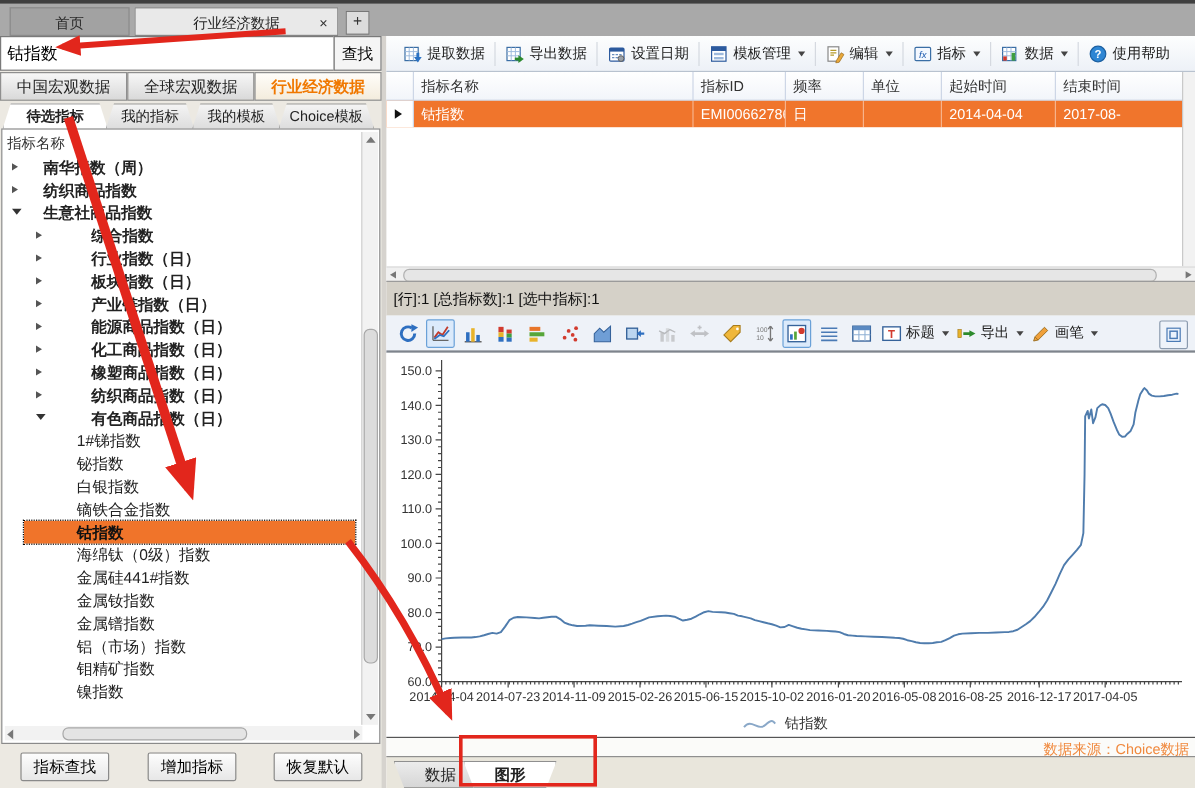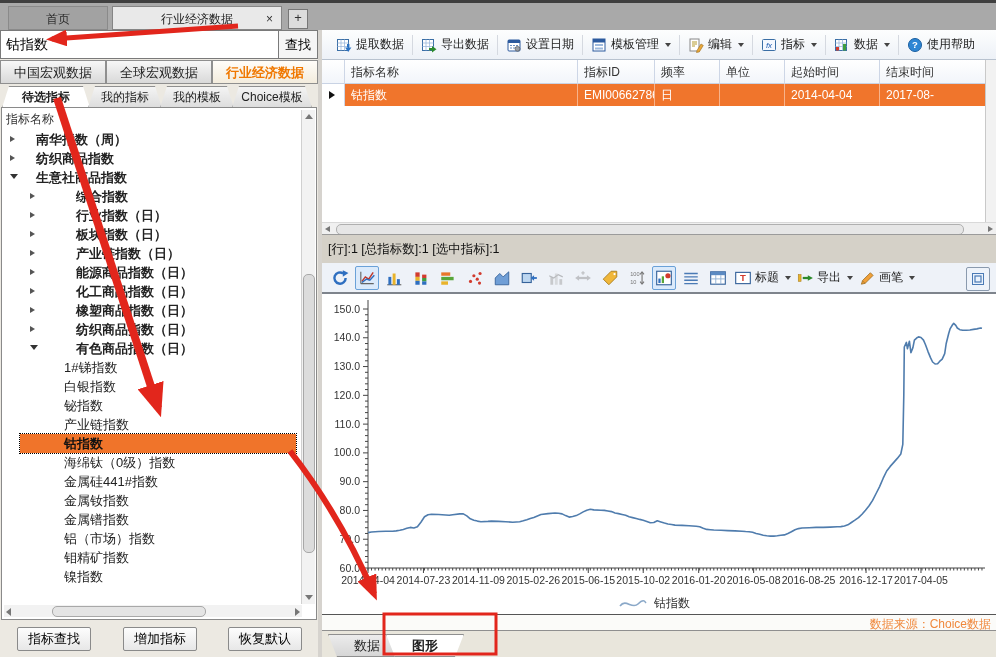--- a/index.html
+++ b/index.html
@@ -115,23 +115,23 @@
           <div class="trow"><span class="tri closed" style="left: 28px;"></span><span class="lbl" style="margin-left: 74px; font-weight: bold;">综合指数</span></div>
           <div class="trow"><span class="tri closed" style="left: 28px;"></span><span class="lbl" style="margin-left: 74px; font-weight: bold;">行业指数（日）</span></div>
           <div class="trow"><span class="tri closed" style="left: 28px;"></span><span class="lbl" style="margin-left: 74px; font-weight: bold;">板块指数（日）</span></div>
           <div class="trow"><span class="tri closed" style="left: 28px;"></span><span class="lbl" style="margin-left: 74px; font-weight: bold;">产业链指数（日）</span></div>
           <div class="trow"><span class="tri closed" style="left: 28px;"></span><span class="lbl" style="margin-left: 74px; font-weight: bold;">能源商品指数（日）</span></div>
           <div class="trow"><span class="tri closed" style="left: 28px;"></span><span class="lbl" style="margin-left: 74px; font-weight: bold;">化工商品指数（日）</span></div>
           <div class="trow"><span class="tri closed" style="left: 28px;"></span><span class="lbl" style="margin-left: 74px; font-weight: bold;">橡塑商品指数（日）</span></div>
           <div class="trow"><span class="tri closed" style="left: 28px;"></span><span class="lbl" style="margin-left: 74px; font-weight: bold;">纺织商品指数（日）</span></div>
           <div class="trow"><span class="tri open" style="left: 28px;"></span><span class="lbl" style="margin-left: 74px; font-weight: bold;">有色商品指数（日）</span></div>
           <div class="trow"><span class="lbl" style="margin-left: 62px;">1#锑指数</span></div>
+          <div class="trow"><span class="lbl" style="margin-left: 62px;">铋指数</span></div>
           <div class="trow"><span class="lbl" style="margin-left: 62px;">白银指数</span></div>
-          <div class="trow"><span class="lbl" style="margin-left: 62px;">铋指数</span></div>
-          <div class="trow"><span class="lbl" style="margin-left: 62px;">产业链指数</span></div>
+          <div class="trow"><span class="lbl" style="margin-left: 62px;">镝铁合金指数</span></div>
           <div class="trow selected"><span class="selwrap"></span><span class="lbl" style="margin-left: 62px;">钴指数</span></div>
           <div class="trow"><span class="lbl" style="margin-left: 62px;">海绵钛（0级）指数</span></div>
           <div class="trow"><span class="lbl" style="margin-left: 62px;">金属硅441#指数</span></div>
           <div class="trow"><span class="lbl" style="margin-left: 62px;">金属钕指数</span></div>
           <div class="trow"><span class="lbl" style="margin-left: 62px;">金属镨指数</span></div>
           <div class="trow"><span class="lbl" style="margin-left: 62px;">铝（市场）指数</span></div>
           <div class="trow"><span class="lbl" style="margin-left: 62px;">钼精矿指数</span></div>
           <div class="trow"><span class="lbl" style="margin-left: 62px;">镍指数</span></div>
         </div>
       <div class="vscroll">

